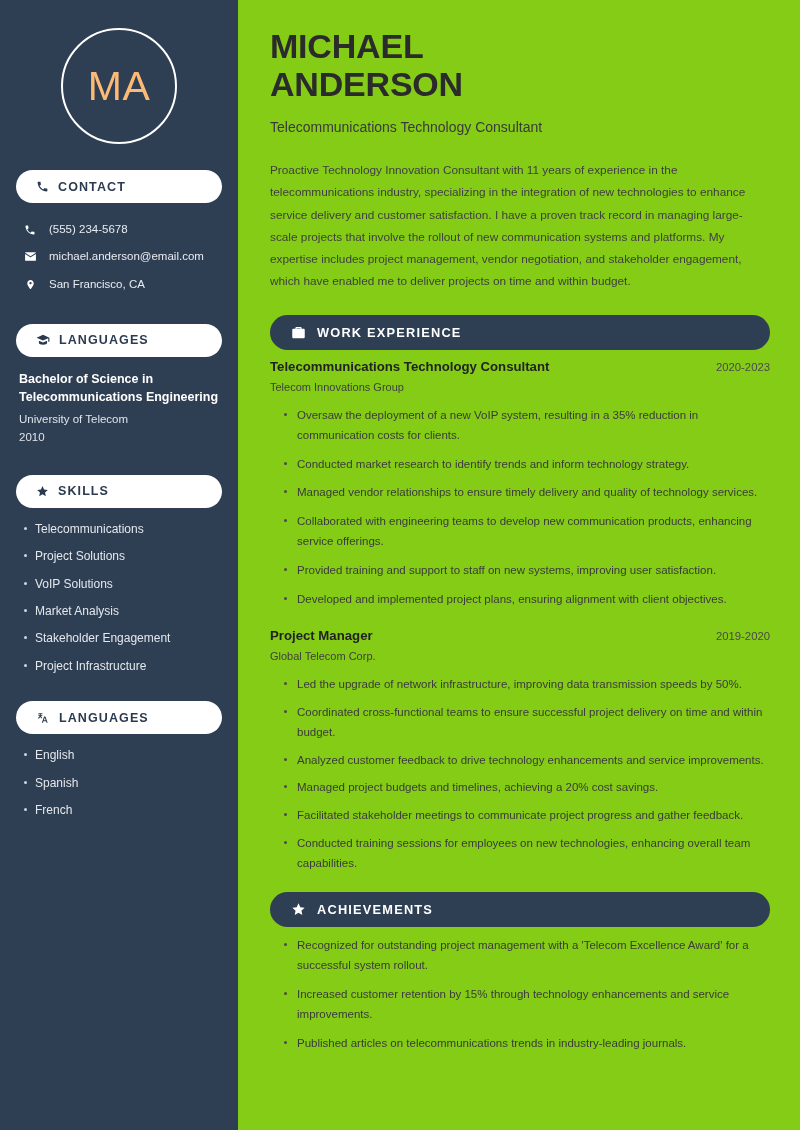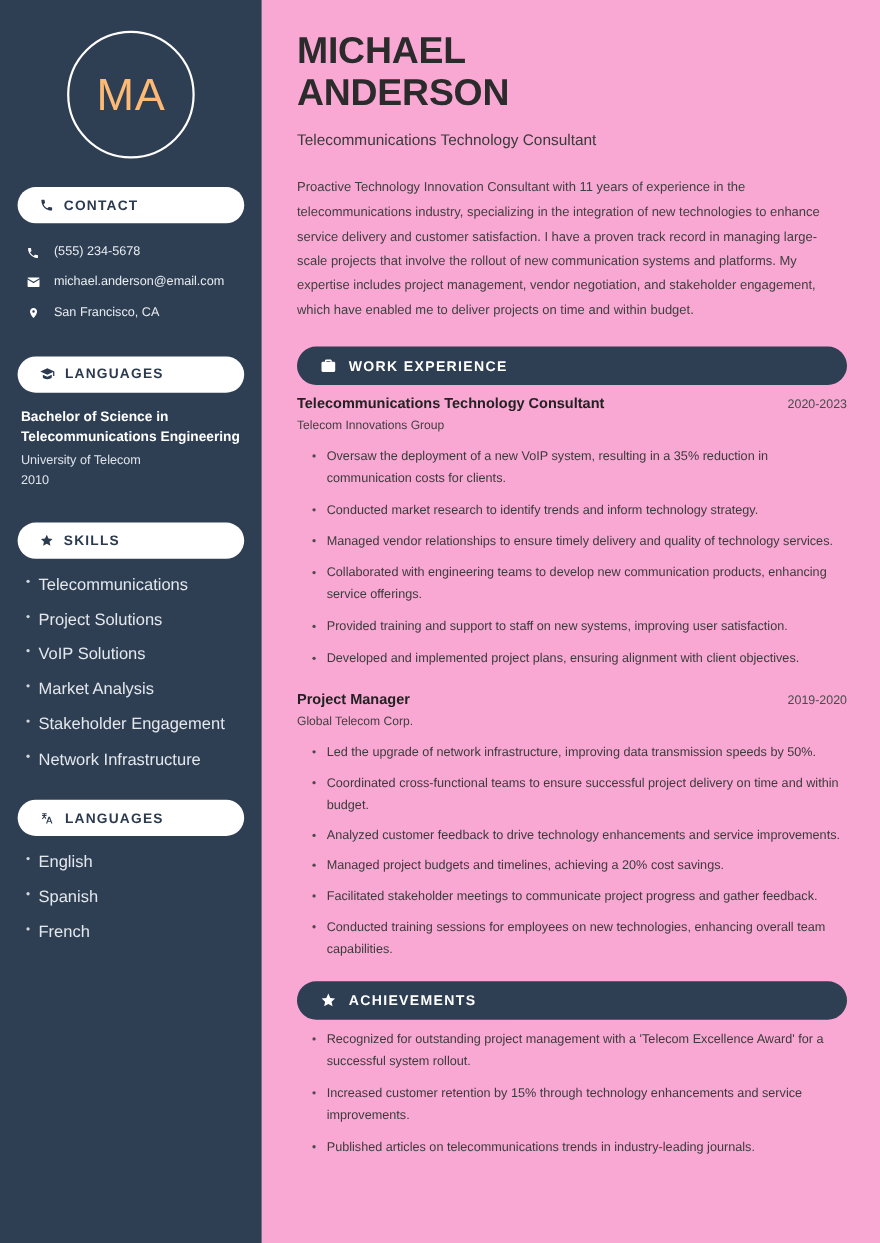--- a/index.html
+++ b/index.html
@@ -96,41 +96,41 @@
   }
   .edu-year {
     font-size: 11.5px;
     color: #dfe4ea;
     line-height: 1.6;
   }
 
   .sb-list { list-style: none; padding: 0 2px 0 6px; margin-bottom: 26px; }
   .sb-list li {
     position: relative;
-    font-size: 15px;
+    font-size: 12px;
     color: #e4e8ed;
     padding: 0 0 0 13px;
     line-height: 1.45;
     margin-bottom: 10px;
   }
   .sb-list li::before {
     content: "";
     position: absolute;
     left: 2px;
     top: 6px;
     width: 3px;
     height: 3px;
     border-radius: 50%;
     background: #cfd6de;
   }
 
   
   .main {
     flex: 1;
-    background: #f9a8d4;
+    background: #84cc16;
     padding: 27px 30px 16px 32px;
     position: relative;
   }
 
   .name {
     font-size: 34px;
     font-weight: 700;
     color: #2b2b2b;
     line-height: 1.12;
     letter-spacing: -0.2px;
@@ -283,21 +283,21 @@
       </span>
       <span class="pill-label">SKILLS</span>
     </div>
 
     <ul class="sb-list">
       <li>Telecommunications</li>
       <li>Project Solutions</li>
       <li>VoIP Solutions</li>
       <li>Market Analysis</li>
       <li>Stakeholder Engagement</li>
-      <li>Network Infrastructure</li>
+      <li>Project Infrastructure</li>
     </ul>
 
     <div class="pill">
       <span class="ico">
         <svg width="14" height="14" viewBox="0 0 24 24" fill="#2b3a4e">
           <path d="M4 4h7v1.6H8.2v1.1h2.6v1.5H8.2c.5 1.3 1.3 2.4 2.4 3.2l-.9 1.4c-1-.7-1.8-1.6-2.4-2.7-.6 1.2-1.6 2.3-2.9 3.2l-1-1.3C4.8 11.2 5.9 10 6.4 8.2H3.9V6.7h2.7V5.6H4V4zm9.9 5.4h2.2l3.9 10.6h-1.9l-.9-2.6h-4.4l-.9 2.6h-1.9l3.9-10.6zm1.1 2.2-1.5 4.3h3l-1.5-4.3z"></path>
         </svg>
       </span>
       <span class="pill-label">LANGUAGES</span>
     </div>

